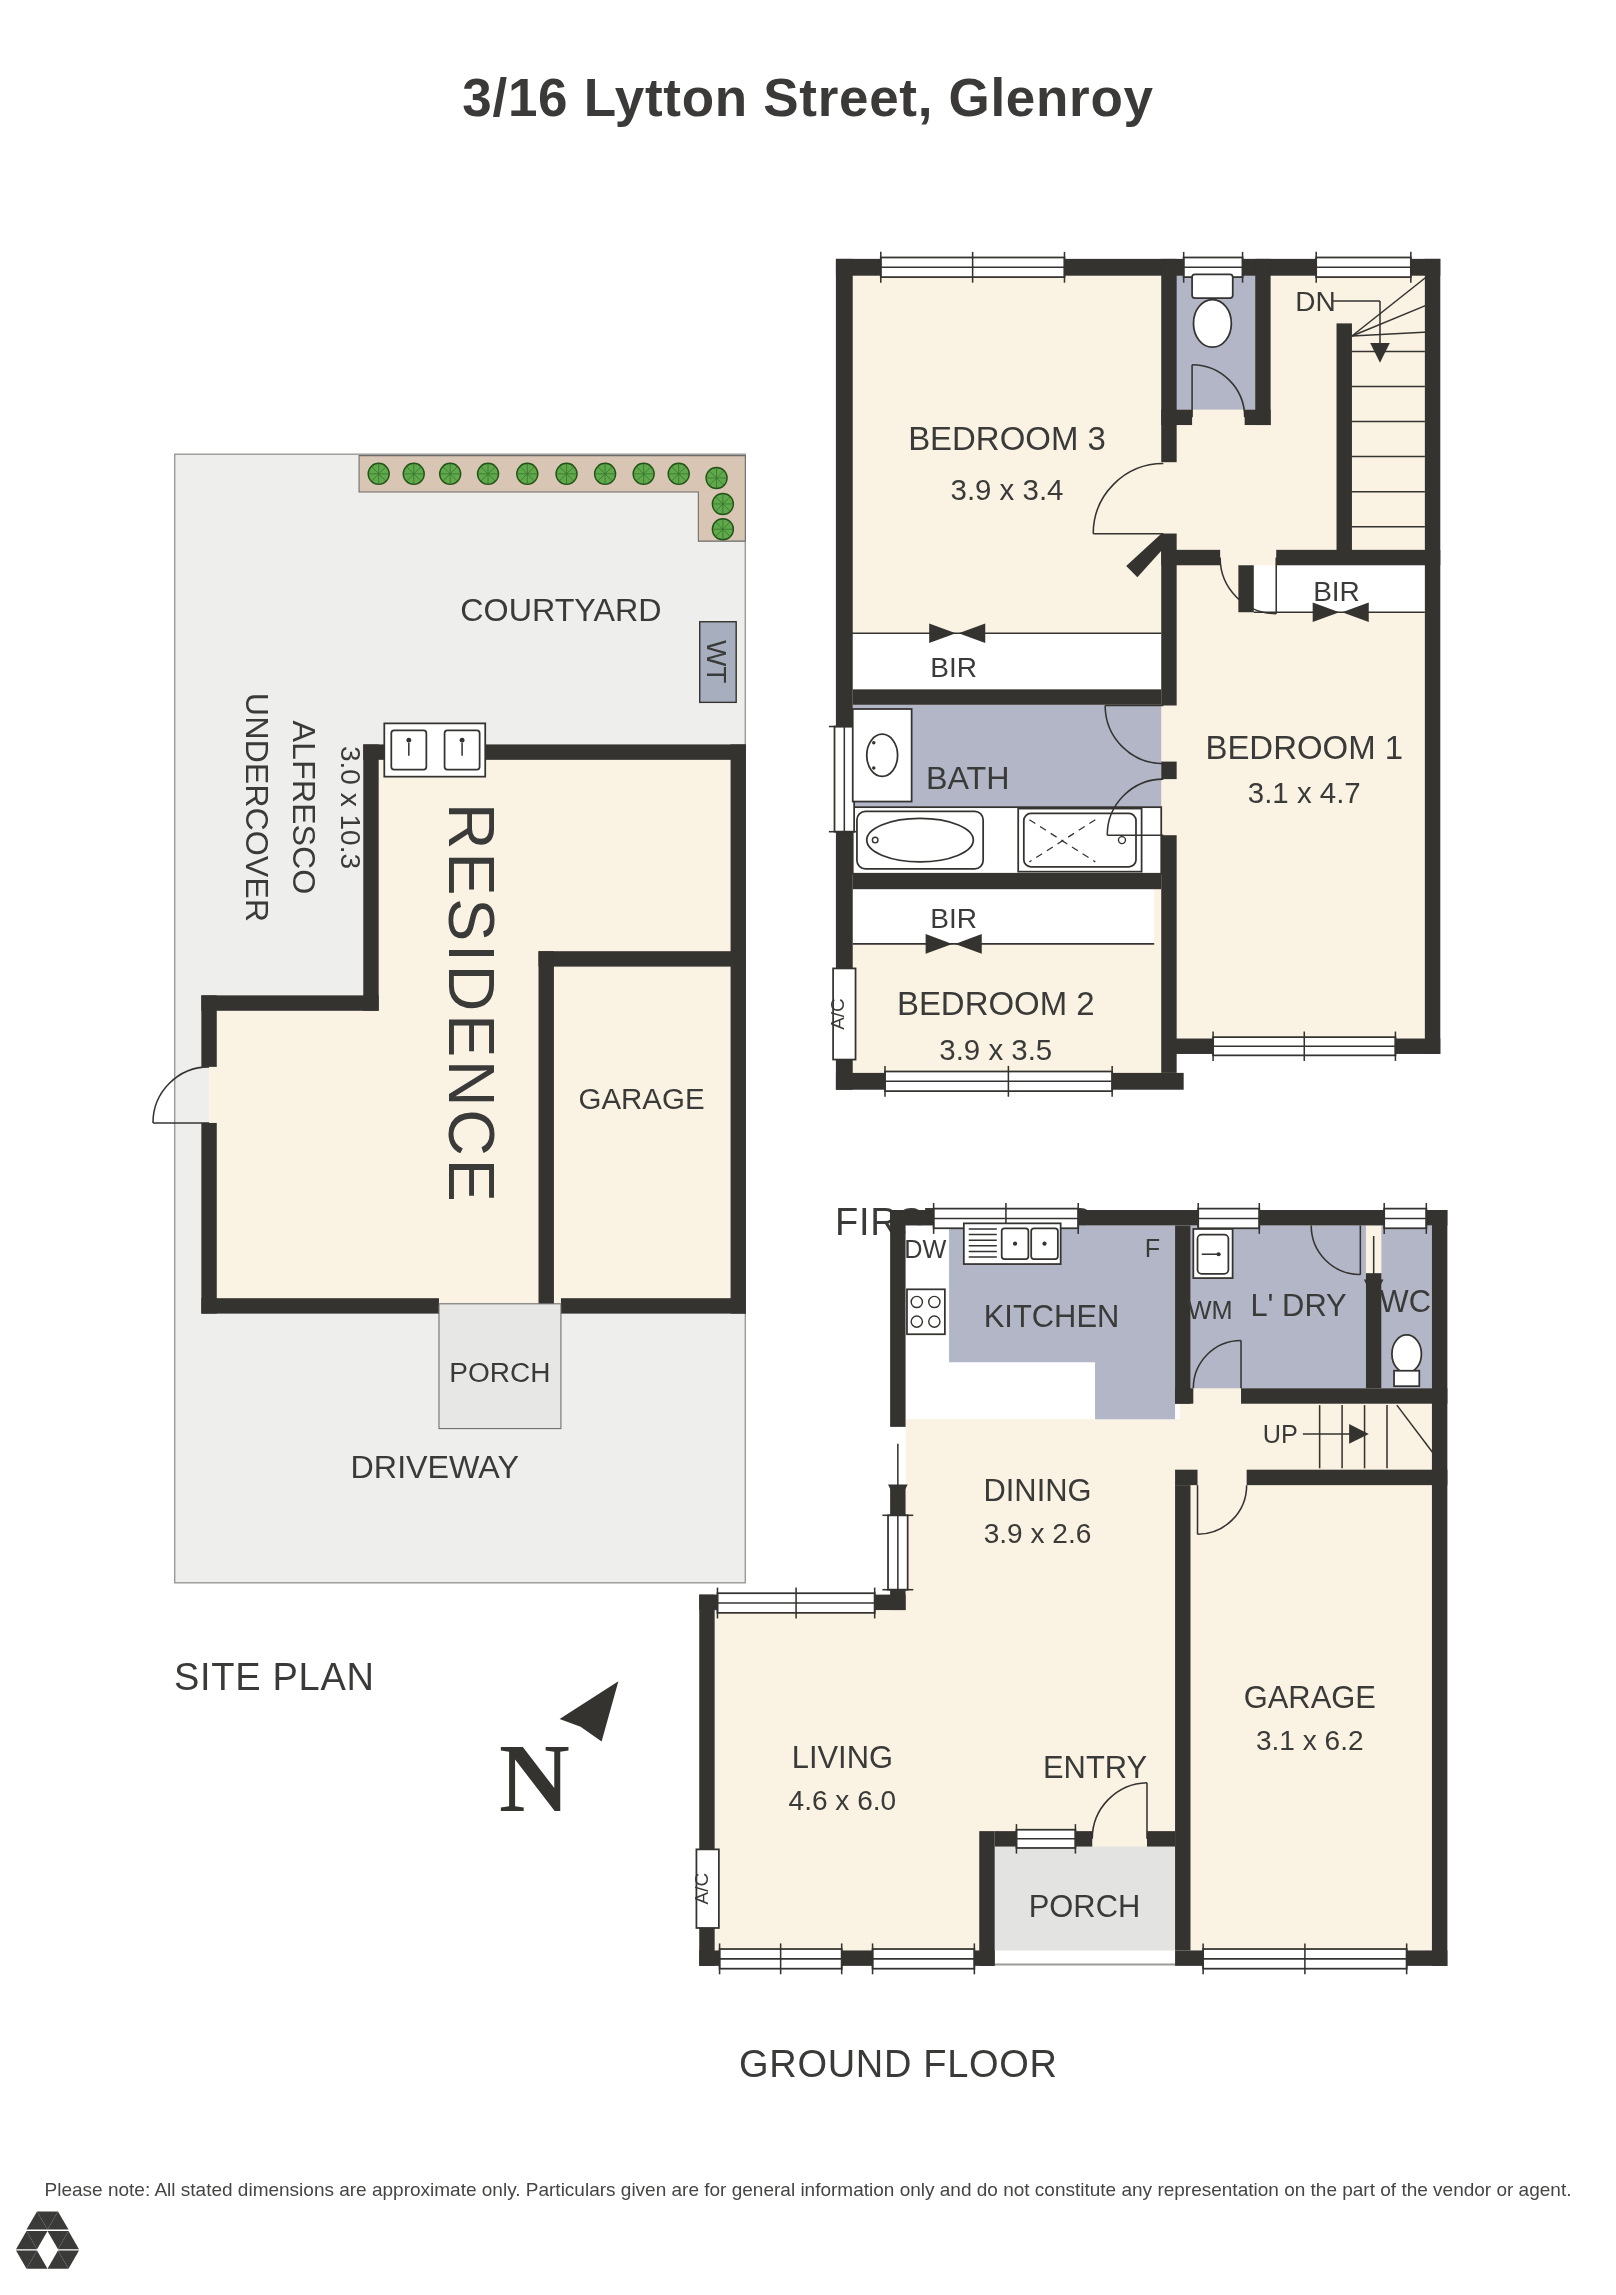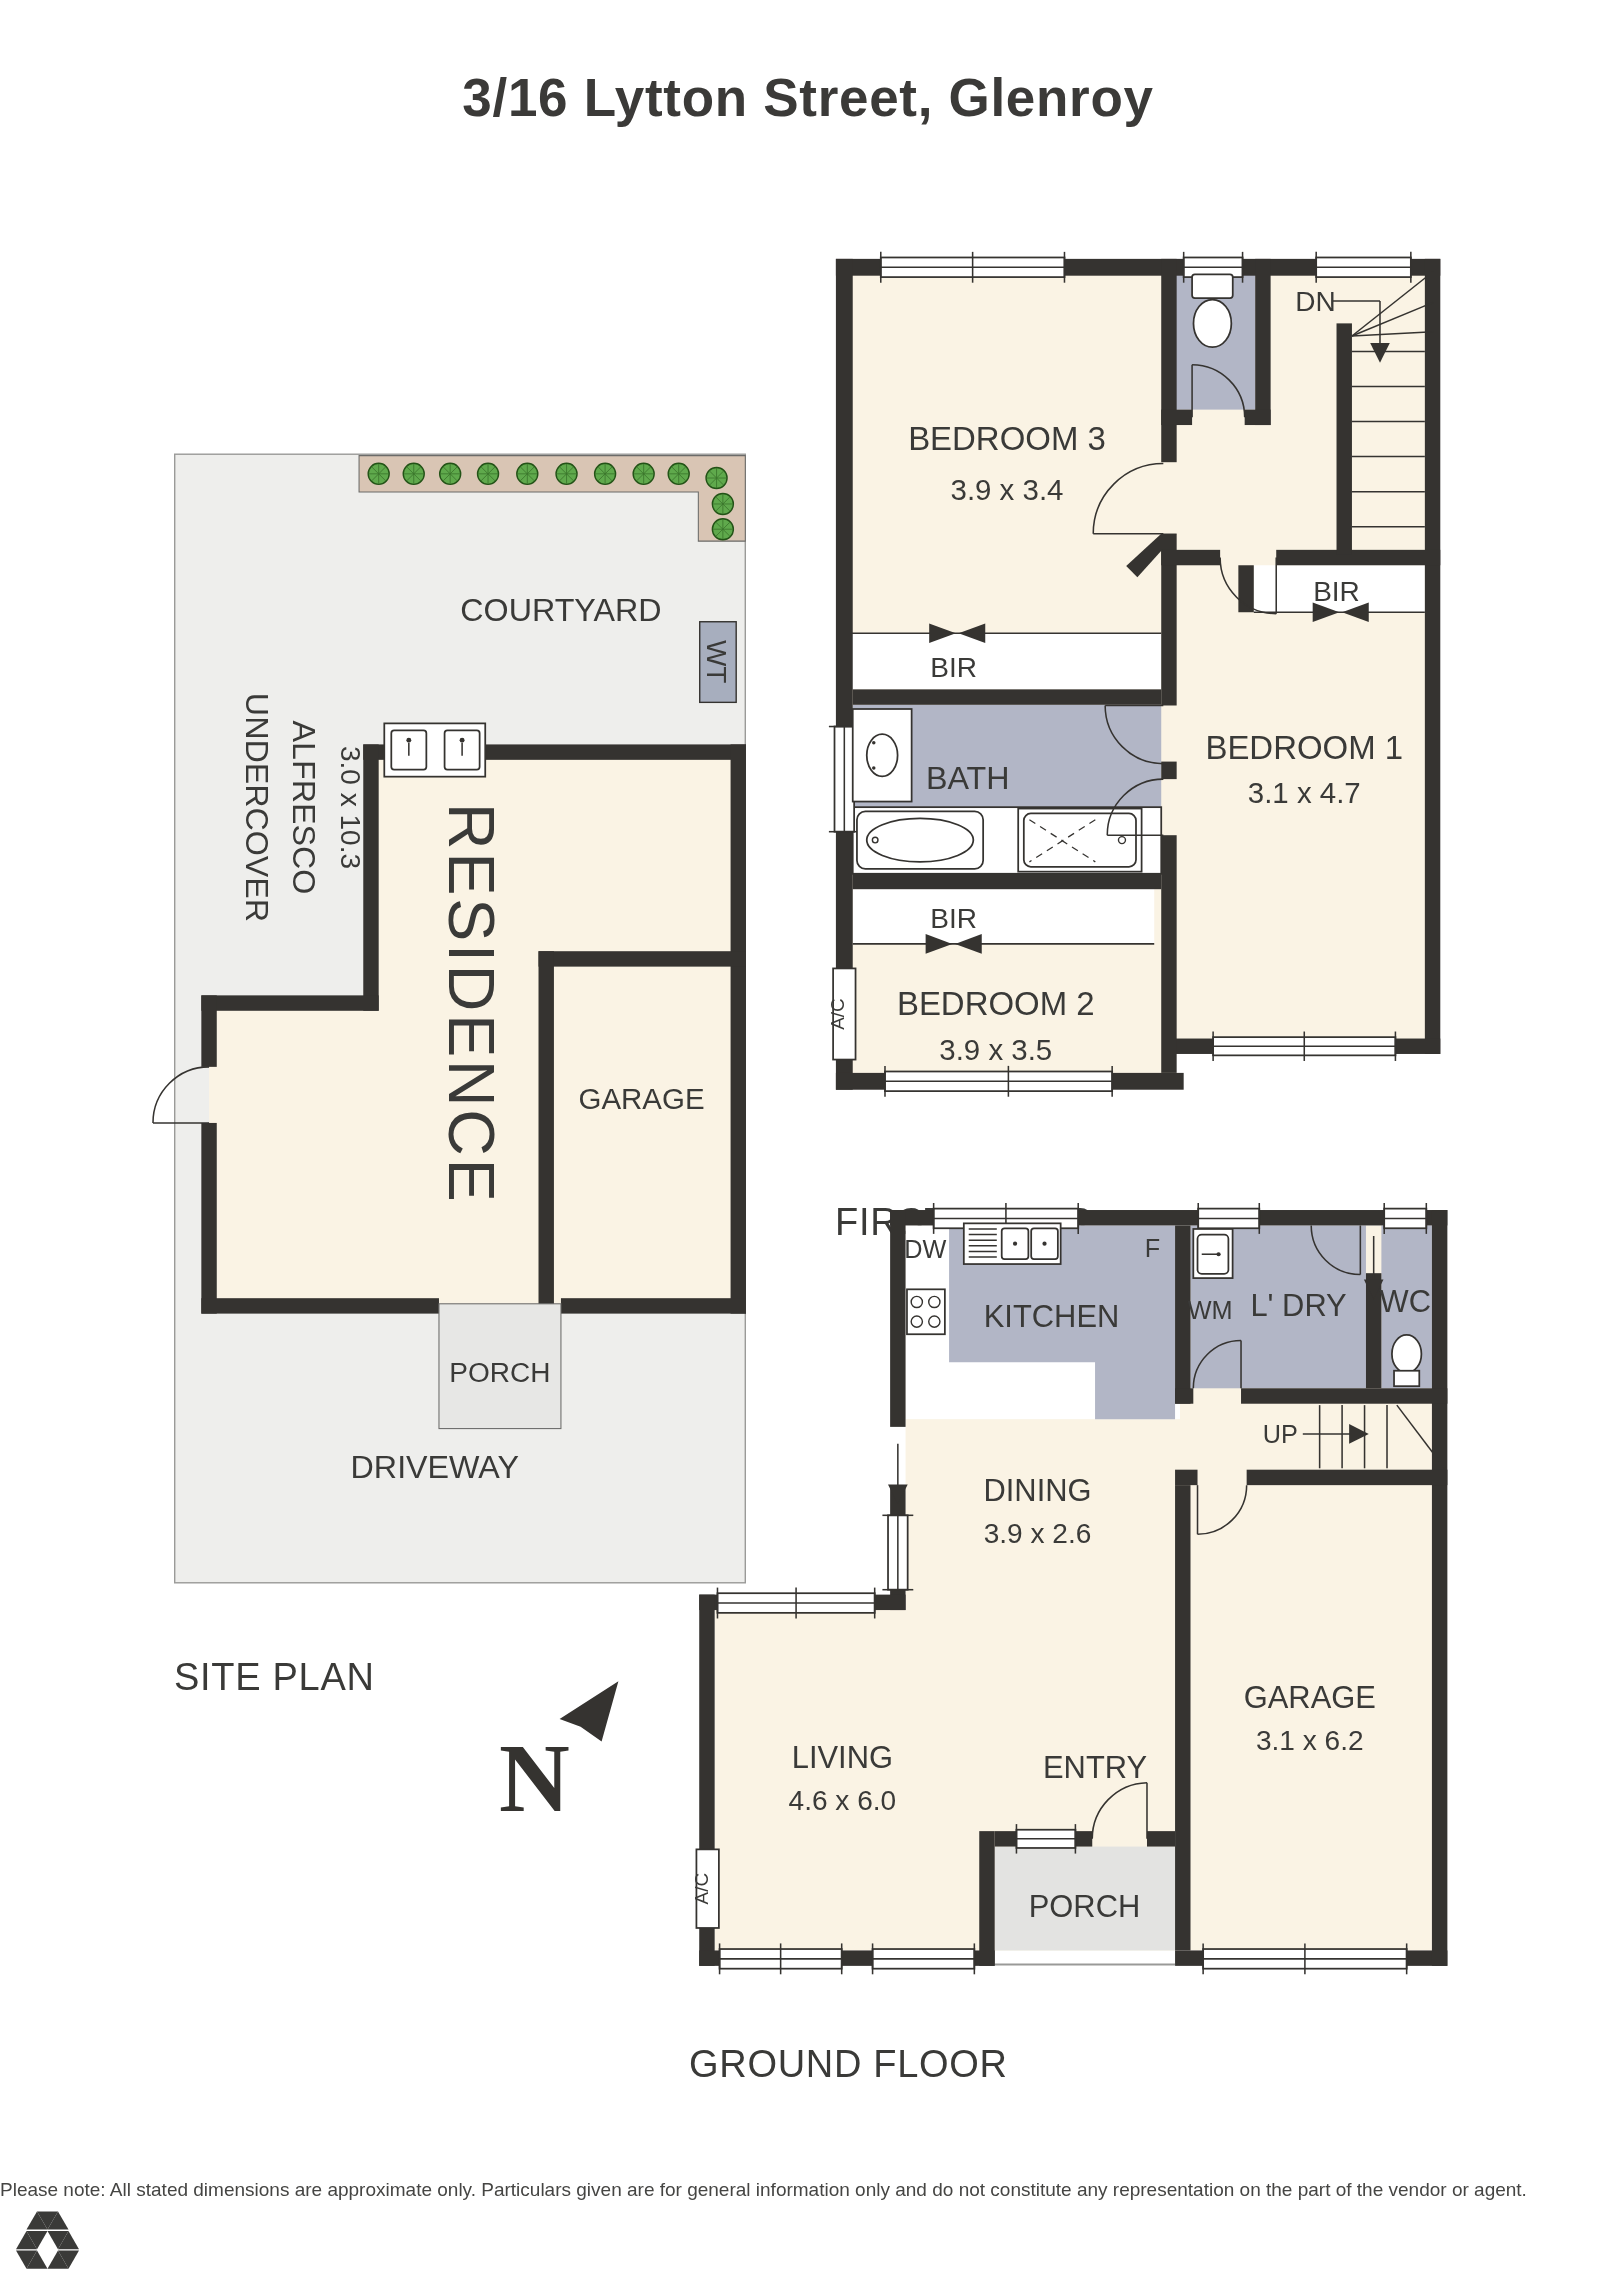--- a/index.html
+++ b/index.html
@@ -2,21 +2,21 @@
 <html style="font-size:11.2px"><head>
 <meta charset="utf-8">
 <style>
   html,body{margin:0;padding:0;background:#ffffff;}
   #page{position:relative;width:1616px;height:2295px;background:#ffffff;overflow:hidden;
         font-family:"Liberation Sans",sans-serif;color:#3a3a38;}
   .abs{position:absolute;}
   #title{top:67px;left:0;width:1616px;text-align:center;font-size:53px;font-weight:bold;
          letter-spacing:0.7px;color:#3b3a38;}
   .caption{font-size:38px;color:#3a3a38;letter-spacing:0.7px;}
-  #footer{top:2179px;left:0;width:1616px;text-align:left;font-size:19px;color:#454543;}
+  #footer{top:2179px;left:0;width:1616px;text-align:center;font-size:19px;color:#454543;}
   svg{position:absolute;overflow:visible;}
   .wall{fill:#353330;}
   .cream{fill:#faf3e4;}
   .wet{fill:#b2b6c6;}
   .win{fill:#ffffff;stroke:#353330;stroke-width:2.5;}
   .wline{stroke:#353330;stroke-width:2.2;fill:none;}
   .fix{fill:#ffffff;stroke:#353330;stroke-width:2.5;}
   .arc{stroke:#353330;stroke-width:2.2;fill:none;}
   .dash{stroke:#353330;stroke-width:1.8;fill:none;stroke-dasharray:10 8;}
   .bow{fill:#353330;}
@@ -446,21 +446,21 @@
     <text class="t" x="2002" y="1870" font-size="44" text-anchor="middle">WC</text>
     <text class="t" x="1478" y="2140" font-size="44" text-anchor="middle">DINING</text>
     <text class="t" x="1478" y="2200" font-size="40" text-anchor="middle">3.9 x 2.6</text>
     <text class="t" x="1200" y="2520" font-size="44" text-anchor="middle">LIVING</text>
     <text class="t" x="1200" y="2580" font-size="40" text-anchor="middle">4.6 x 6.0</text>
     <text class="t" x="1560" y="2534" font-size="44" text-anchor="middle">ENTRY</text>
     <text class="t" x="1866" y="2434" font-size="44" text-anchor="middle">GARAGE</text>
     <text class="t" x="1866" y="2494" font-size="40" text-anchor="middle">3.1 x 6.2</text>
     <text class="t" x="1545" y="2732" font-size="44" text-anchor="middle">PORCH</text>
   </svg>
-  <div class="abs caption" style="left:689px;top:2043px;">GROUND FLOOR</div>
+  <div class="abs caption" style="left:739px;top:2043px;">GROUND FLOOR</div>
 
   <svg class="abs" style="left:484px;top:1670px;" width="154" height="161" viewBox="690 2380 220 230">
     <polygon fill="#353330" points="882,2396 798,2450 828,2461 858,2482"></polygon>
     <text x="762" y="2582" font-size="140" font-weight="bold" text-anchor="middle" fill="#353330" font-family="Liberation Serif, serif">N</text>
   </svg>
 
   <div id="footer" class="abs">Please note: All stated dimensions are approximate only. Particulars given are for general information only and do not constitute any representation on the part of the vendor or agent.</div>
 
   <svg class="abs" style="left:15.4px;top:2210px;" width="65" height="77" viewBox="0 0 92 110">
     <g fill="#3a3a38">

